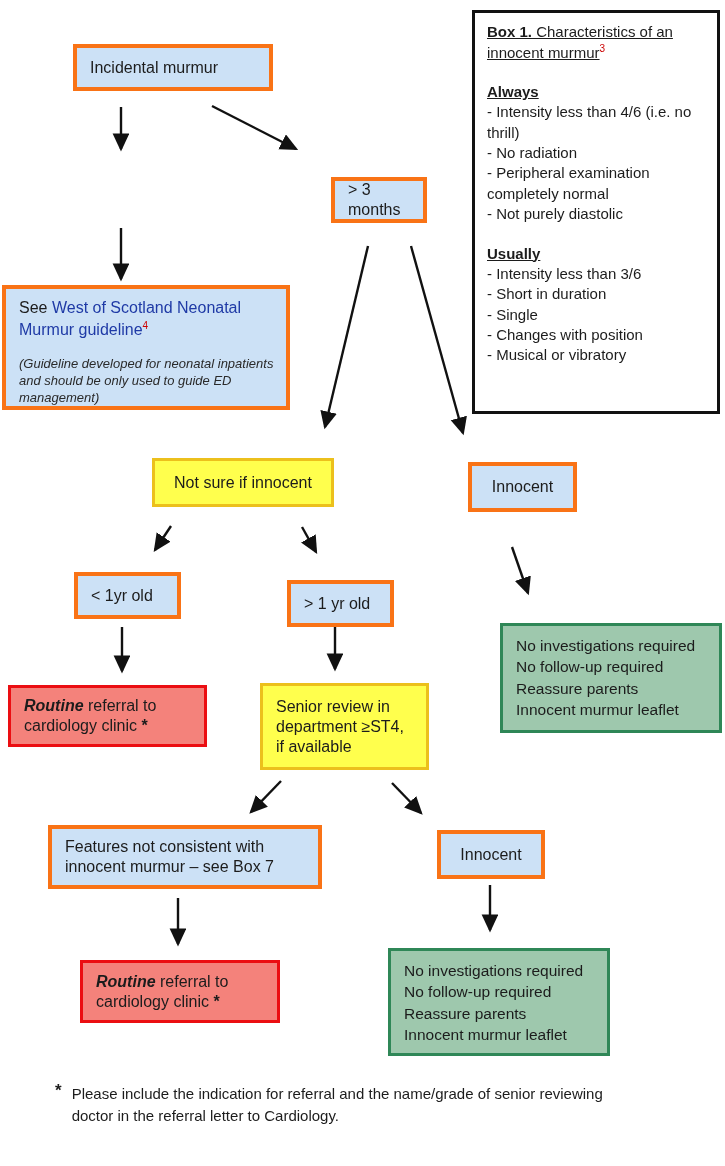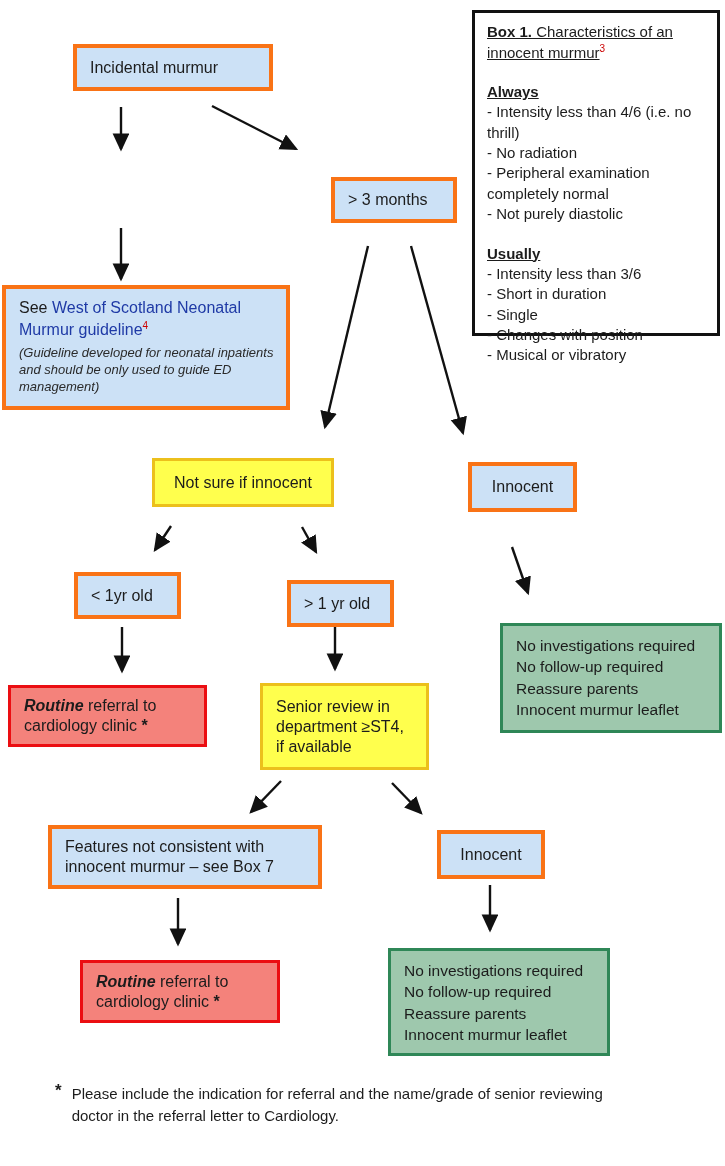--- a/index.html
+++ b/index.html
@@ -14,24 +14,24 @@
   }
   .blue{background:#cce1f6;border:4px solid #f97316;}
   .yellow{background:#ffff4d;border:3px solid #ecc01c;justify-content:center;}
   .red{background:#f4827b;border:3px solid #eb0e12;}
   .green{background:#9ec8ad;border:3px solid #2f8757;display:block;padding:9px 13px;}
   .center{justify-content:center;padding:6px 6px;}
   .green .gline{font-size:15.5px;line-height:1.38;}
   .guideline{display:block;padding:9px 10px 9px 13px;}
   .g-main{font-size:16px;line-height:1.3;}
   .g-link{color:#1f3aa6;cursor:pointer;text-decoration:none;}
-  .g-note{font-style:italic;font-size:13px;line-height:1.3;margin-top:4px;color:#2a2a2a;}
+  .g-note{font-style:italic;font-size:13px;line-height:1.3;margin-top:15px;color:#2a2a2a;}
   .red-sup{color:#cc0000;font-size:10px;}
   .box1{
-    position:absolute;left:472px;top:10px;width:248px;height:326px;box-sizing:border-box;
+    position:absolute;left:472px;top:10px;width:248px;height:404px;box-sizing:border-box;
     background:#ffffff;border:3px solid #111;padding:9px 10px 9px 12px;
     font-size:15px;line-height:1.36;
   }
   .u{text-decoration:underline;}
   .box1-title{margin-bottom:18px;}
   .box1-heading{font-weight:bold;margin-top:0;}
   .box1-item{}
   .box1-gap{height:19px;}
   .fn{position:absolute;left:55px;top:1083px;width:585px;display:flex;}
   .fn-star{font-weight:bold;font-size:17px;position:relative;top:-2px;margin-right:10px;}
@@ -80,21 +80,21 @@
     <div class="box1-item">- Single</div>
     <div class="box1-item">- Changes with position</div>
     <div class="box1-item">- Musical or vibratory</div>
   </div>
 
   <div class="node blue" style="left:73px;top:44px;width:200px;height:47px;">
     <span>Incidental murmur</span>
   </div>
 
 
-  <div class="node blue" style="left:331px;top:177px;width:126px;height:46px;">
+  <div class="node blue" style="left:331px;top:177px;width:96px;height:46px;">
     <span>&gt; 3 months</span>
   </div>
 
   <div class="node blue guideline" style="left:2px;top:285px;width:288px;height:125px;">
     <div class="g-main"><span>See </span><a class="g-link">West of Scotland Neonatal Murmur guideline</a><sup class="red-sup">4</sup></div>
     <div class="g-note">(Guideline developed for neonatal inpatients and should be only used to guide ED management)</div>
   </div>
 
   <div class="node yellow" style="left:152px;top:458px;width:182px;height:49px;">
     <span>Not sure if innocent</span>

